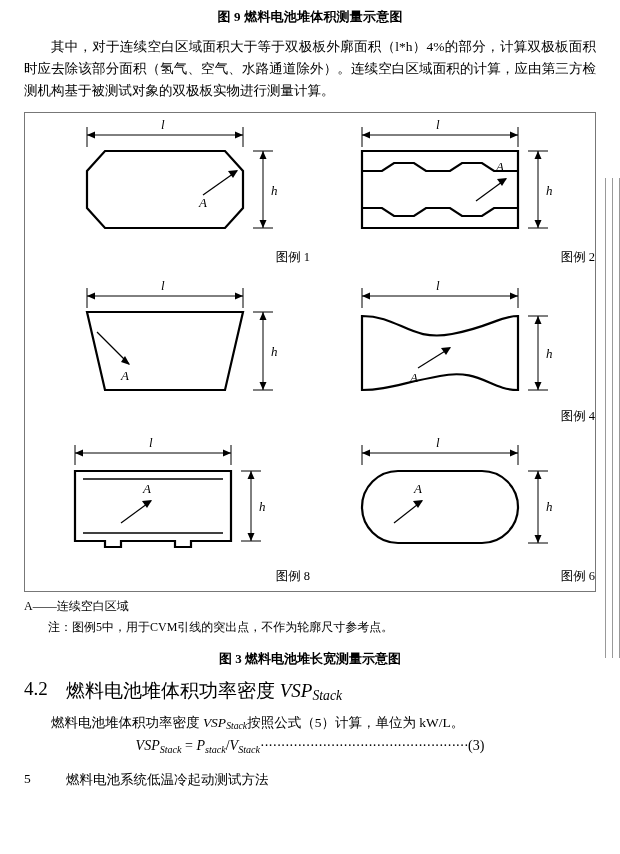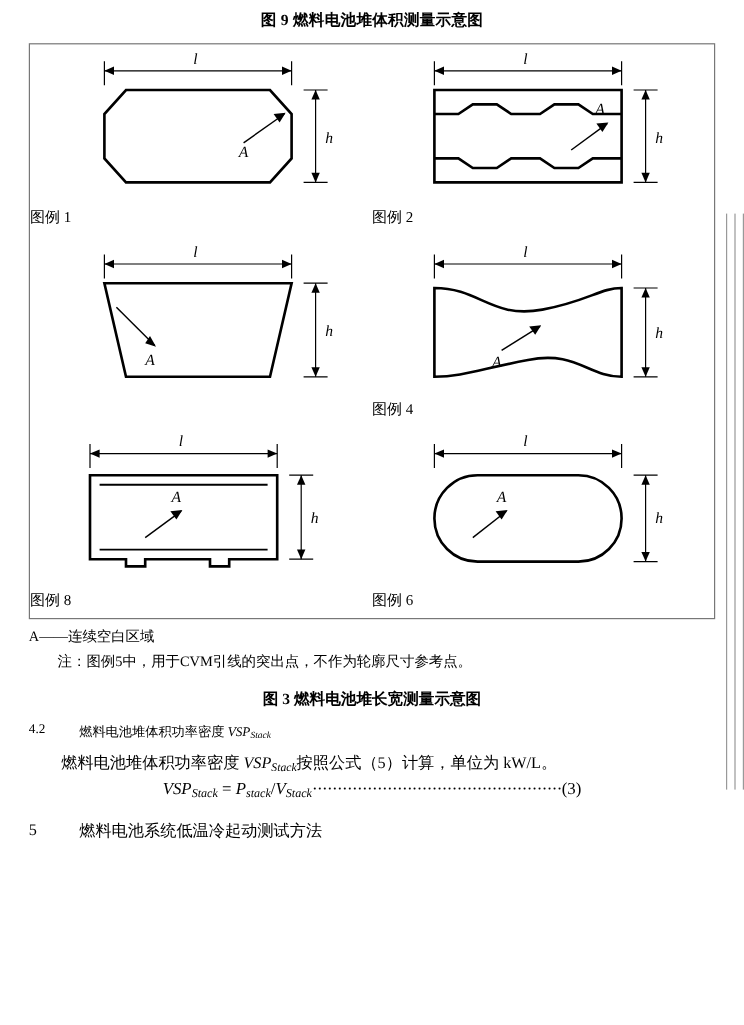--- a/index.html
+++ b/index.html
@@ -53,21 +53,21 @@
     height: 100%;
   }
   .fig-cell {
     position: relative;
   }
   .fig-cell .label {
     position: absolute;
     bottom: 6px;
     left: 0;
     right: 0;
-    text-align: left;
+    text-align: right;
     font-size: 12.5px;
   }
   .fig-svg {
     position: absolute;
     top: 0;
     left: 0;
   }
   .note-a {
     font-size: 12px;
     margin-top: 6px;
@@ -77,21 +77,21 @@
     margin-top: 4px;
     text-indent: 24px;
   }
   .fig3-caption {
     text-align: center;
     font-weight: bold;
     font-size: 13px;
     margin: 14px 0 10px 0;
   }
   .section-head {
-    font-size: 11px;
+    font-size: 19px;
     margin: 6px 0 10px 0;
     display: flex;
     gap: 16px;
   }
   .section-head .num {
     width: 26px;
     flex: none;
   }
   .formula-line {
     font-size: 13.5px;
@@ -132,20 +132,21 @@
     background: #999;
   }
 </style>
 </head>
 <body>
 
 <div class="page">
 
   <div class="fig-caption">图 9 燃料电池堆体积测量示意图</div>
 
+  <p class="para indent">其中，对于连续空白区域面积大于等于双极板外廓面积（l*h）4%的部分，计算双极板面积时应去除该部分面积（氢气、空气、水路通道除外）。连续空白区域面积的计算，应由第三方检测机构基于被测试对象的双极板实物进行测量计算。</p>
 
   <div class="figure-box">
     <div class="fig-grid">
 
       <div class="fig-cell">
         <svg class="fig-svg" width="285" height="160" viewBox="0 0 285 160">
 
           <line x1="62" y1="22" x2="218" y2="22" stroke="#000" stroke-width="1"></line>
           <polygon points="62,22 70,18.5 70,25.5" fill="#000"></polygon>
           <polygon points="218,22 210,18.5 210,25.5" fill="#000"></polygon>

